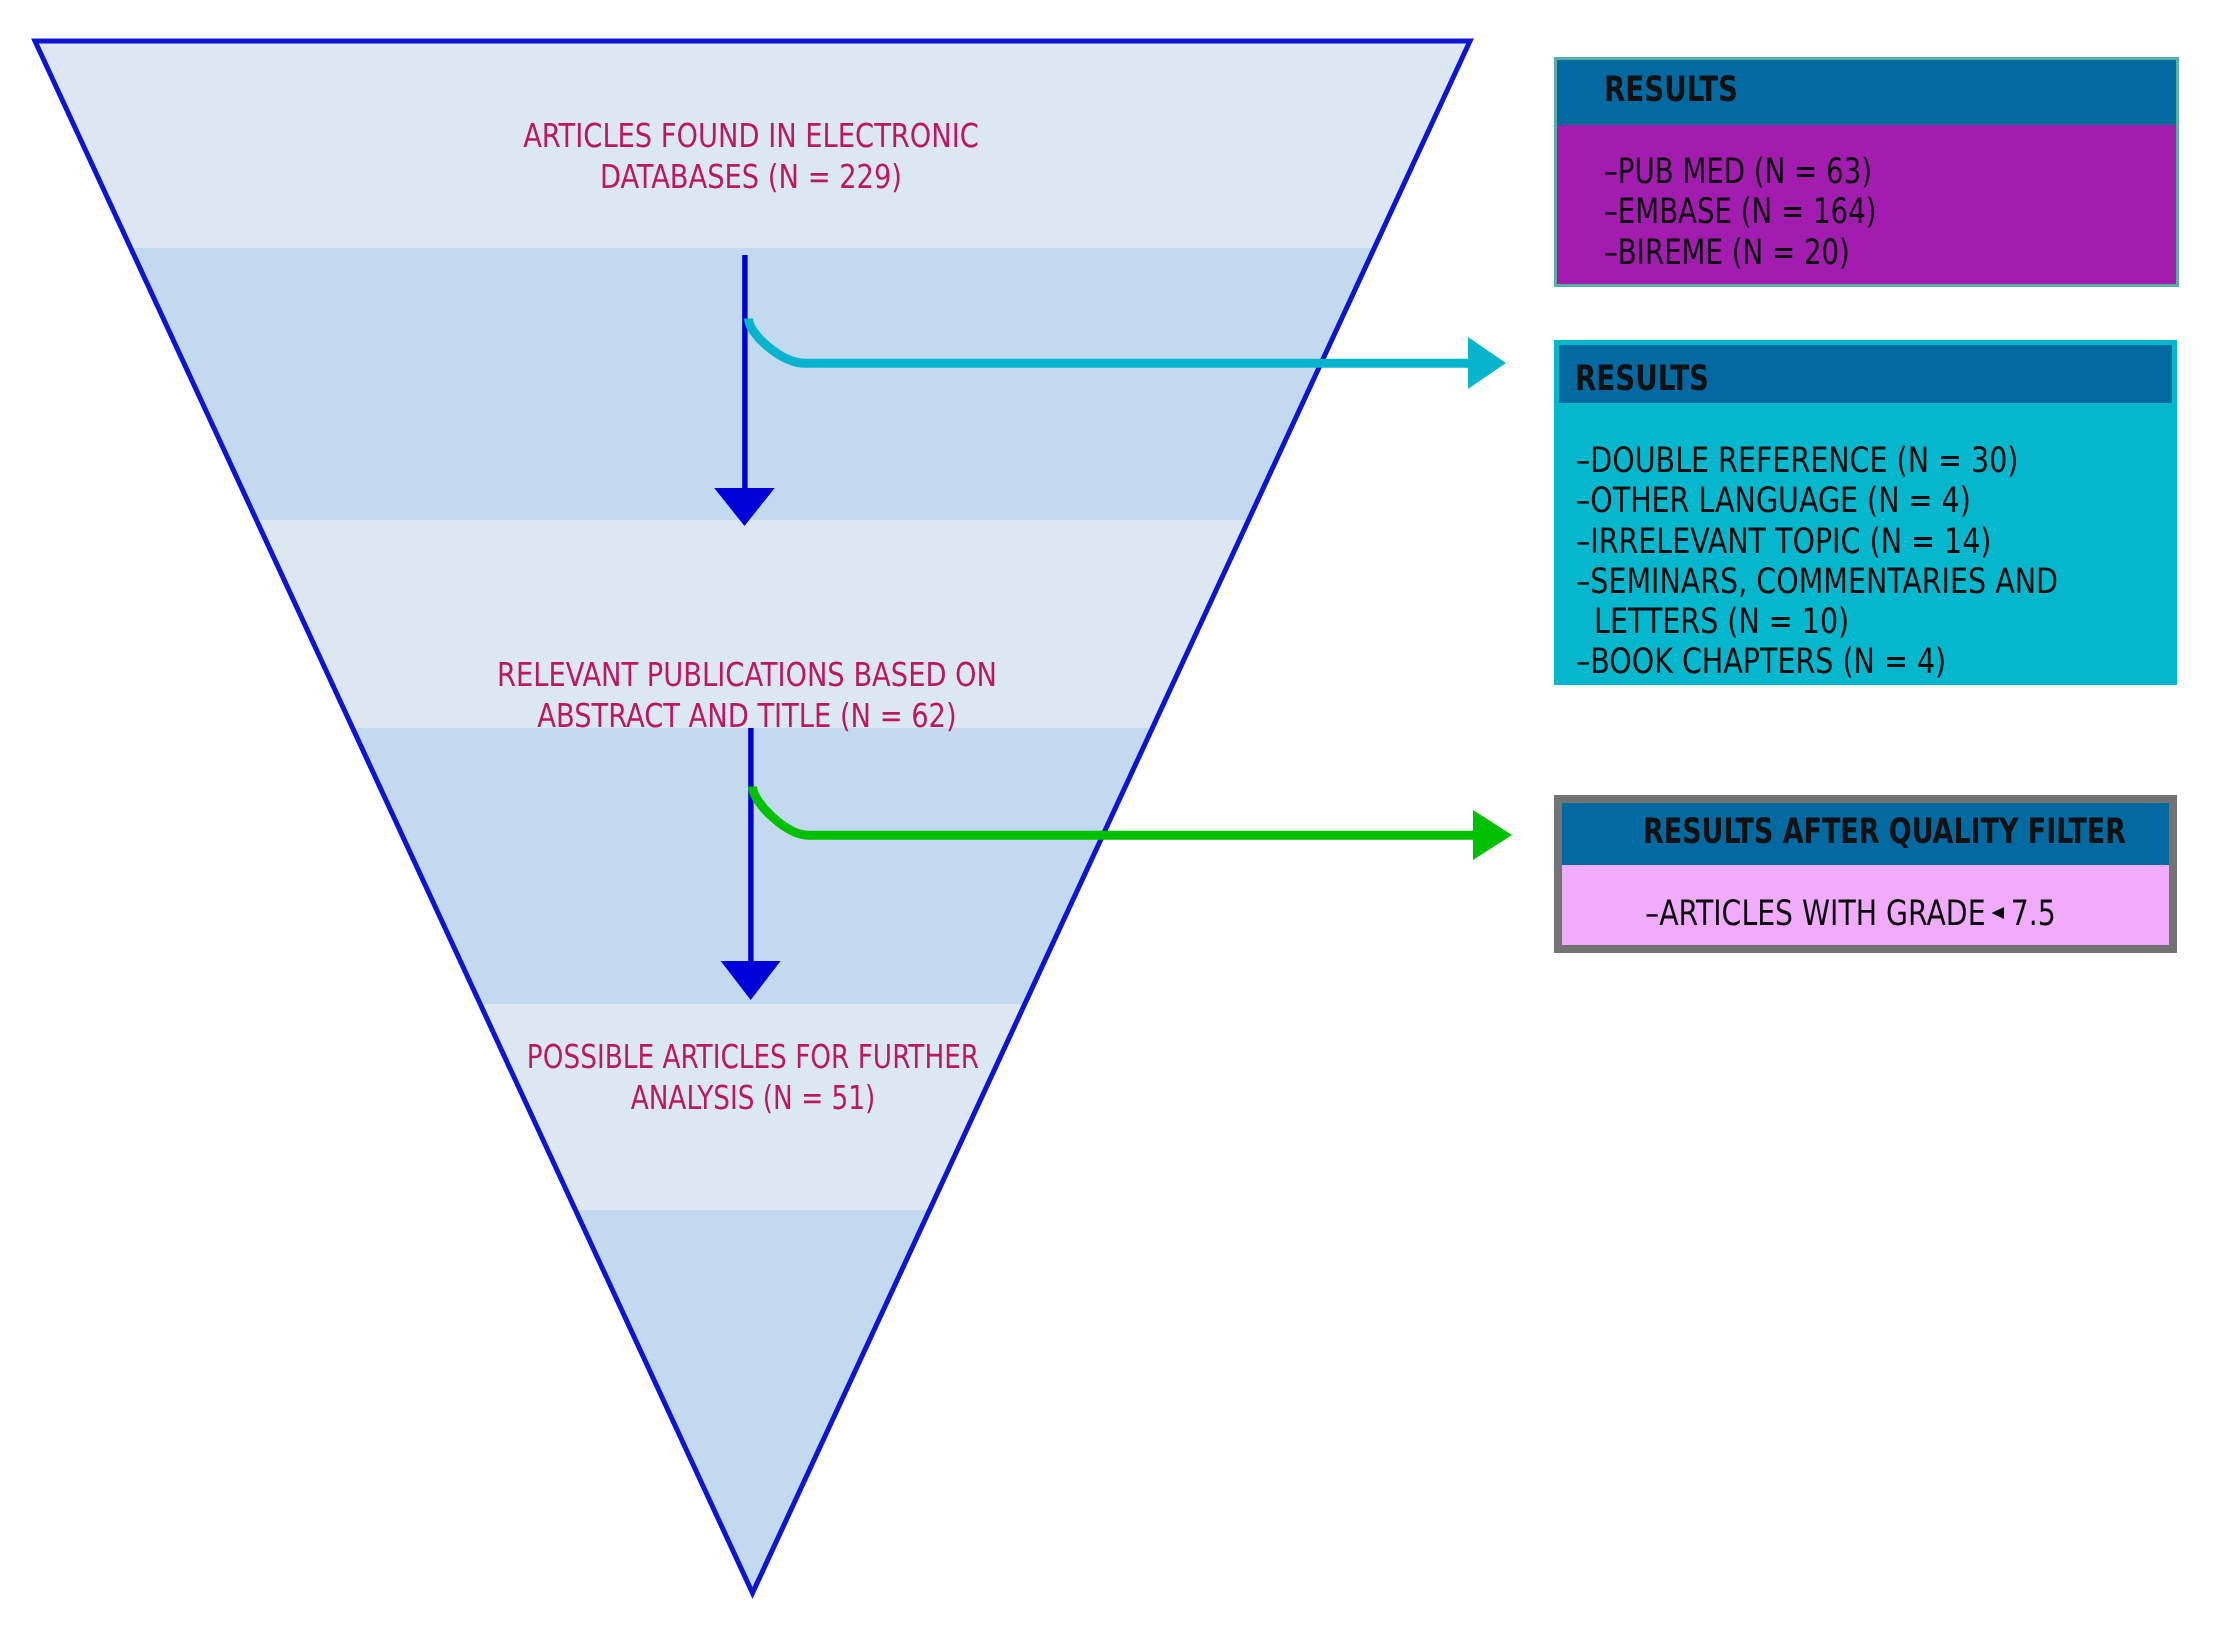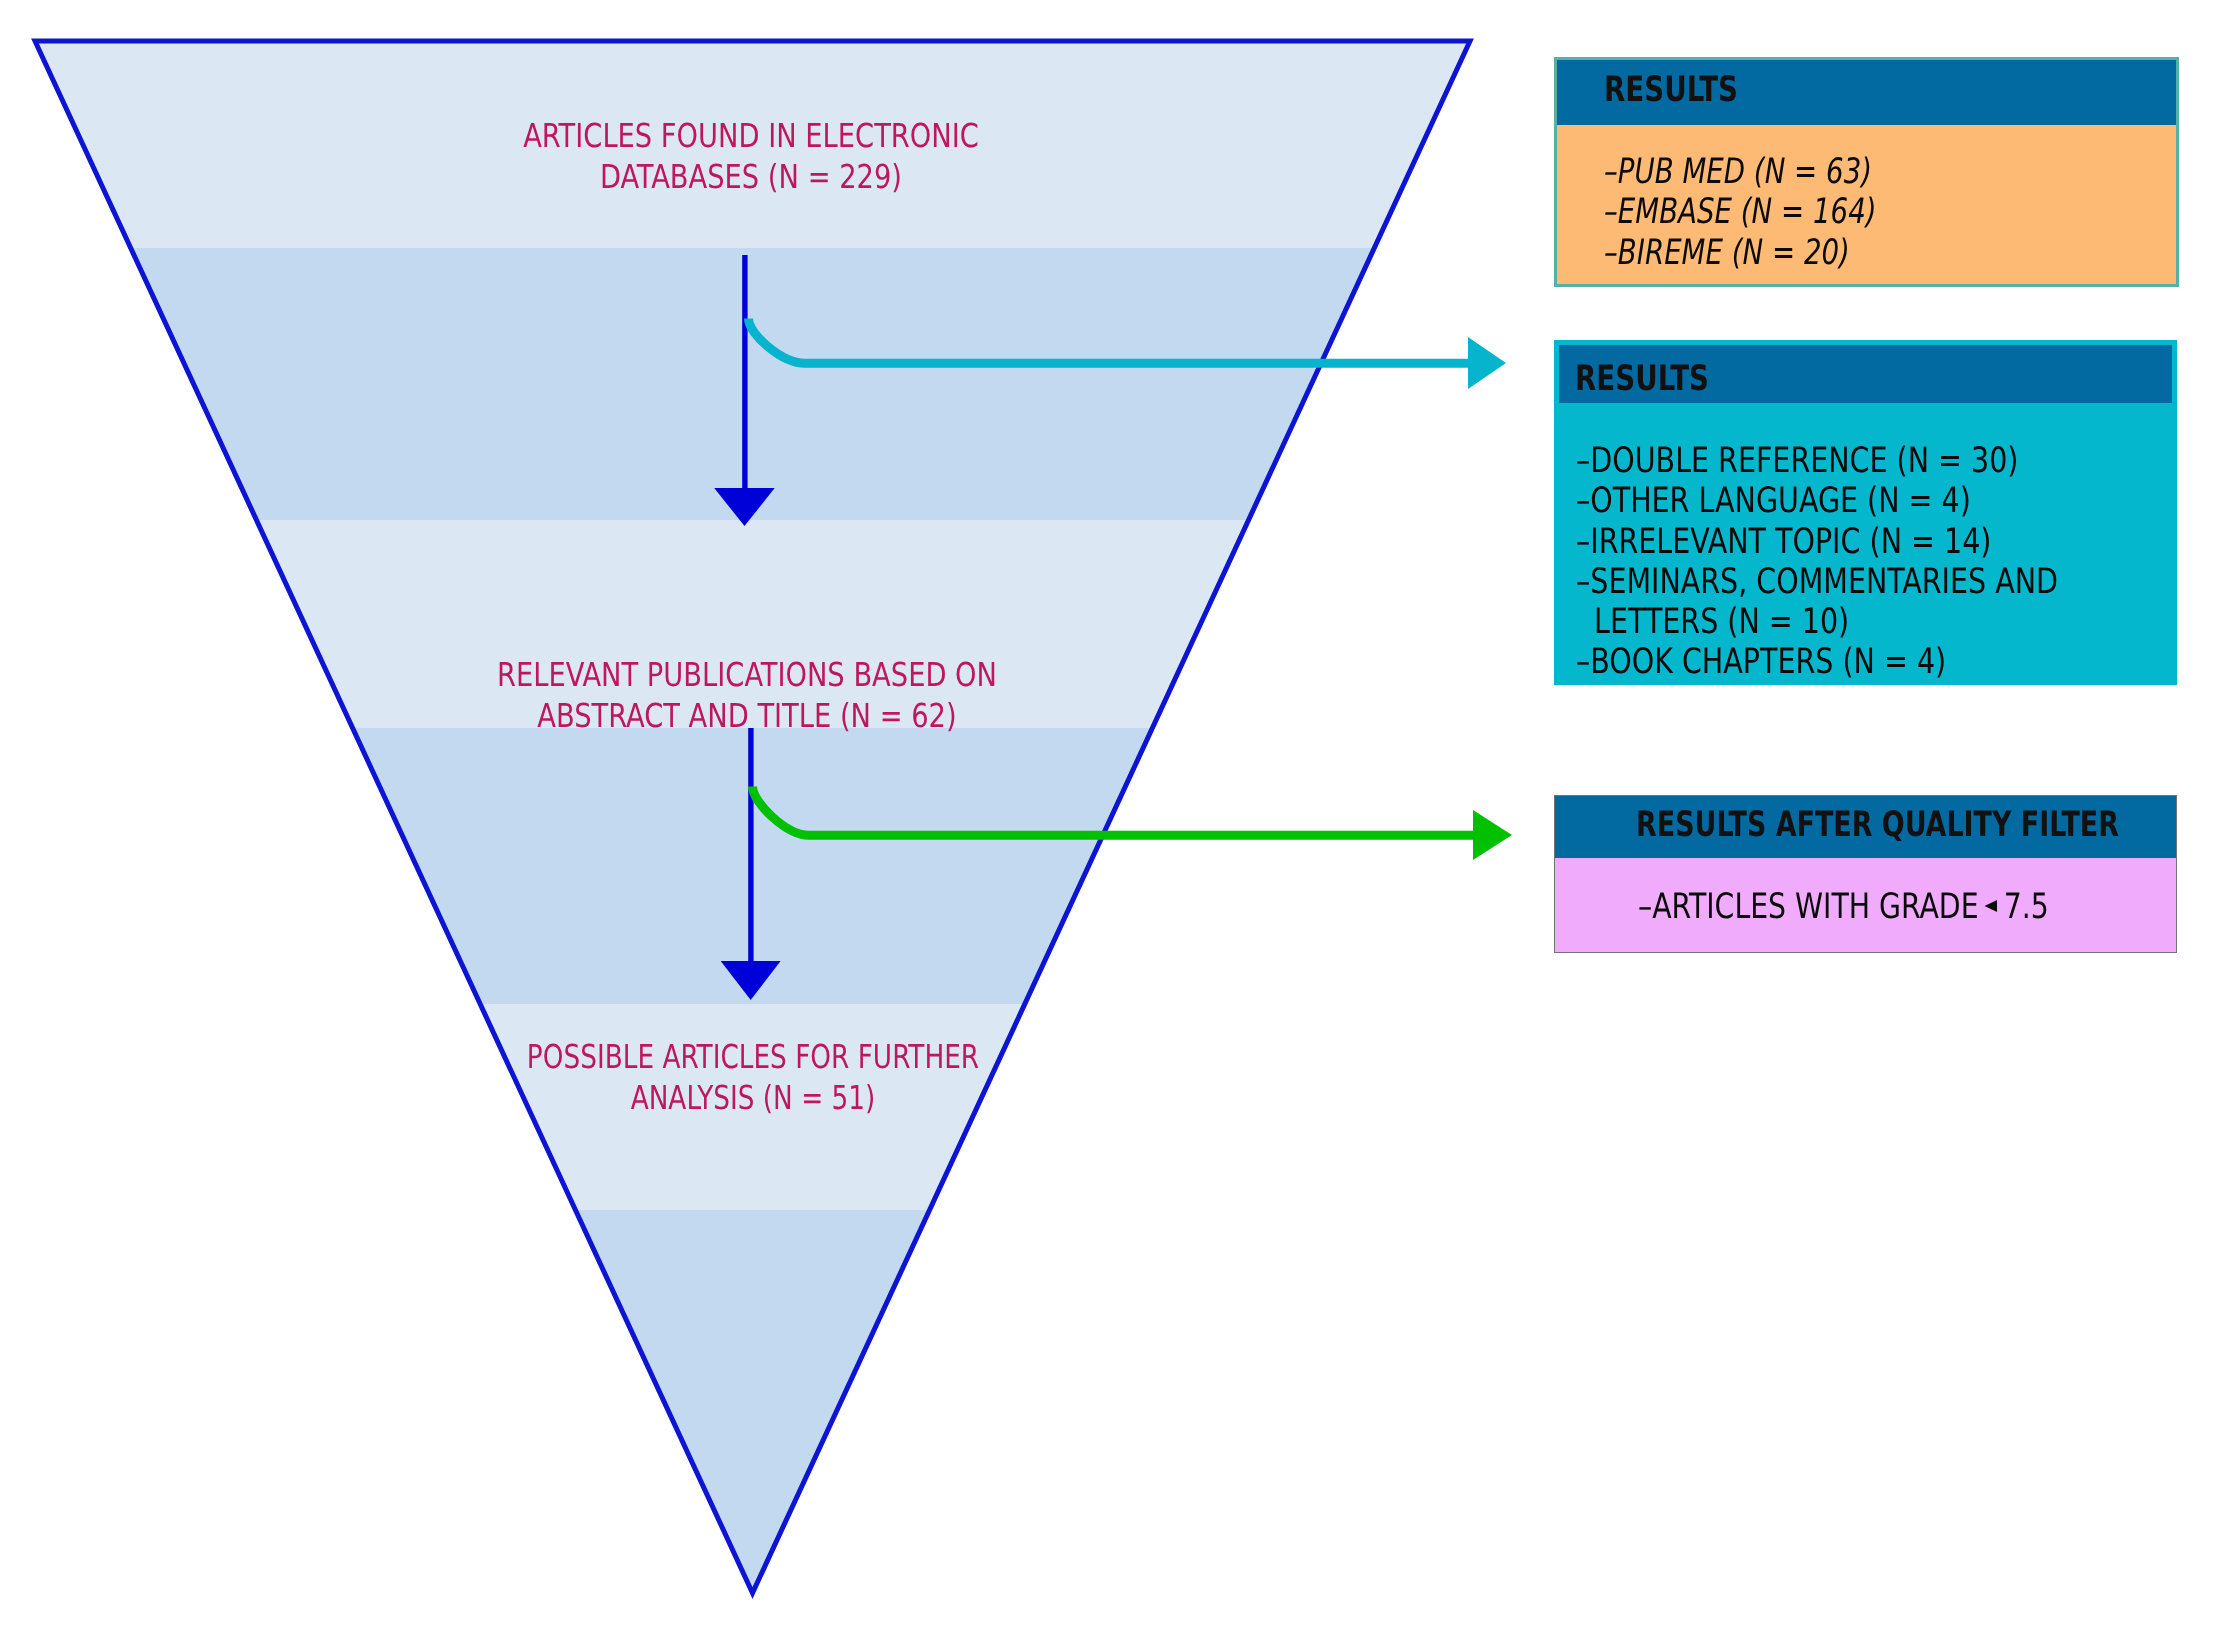--- a/index.html
+++ b/index.html
@@ -88,42 +88,42 @@
 
   <div class="funnel-text" style="left:453px;top:1036px;width:600px;">
     <span class="ln" style="transform:scaleX(0.887)">POSSIBLE ARTICLES FOR FURTHER</span>
     <span class="ln" style="transform:scaleX(0.887)">ANALYSIS (N = 51)</span>
   </div>
 
   <div class="rbox" style="left:1554px;top:57px;width:625px;height:230px;border:3px solid #57afa6;">
     <div class="hdr" style="height:65px;padding:13px 0 0 47px;">
       <span class="ttl" style="transform:scaleX(0.879)">RESULTS</span>
     </div>
-    <div class="body" style="top:65px;bottom:0;background:#fdba74;padding:27px 0 0 47px;font-style:italic;">
+    <div class="body" style="top:65px;bottom:0;background:#a21caf;padding:27px 0 0 47px;">
       <span class="li" style="transform:scaleX(0.878)">–PUB MED (N = 63)</span>
       <span class="li" style="transform:scaleX(0.878)">–EMBASE (N = 164)</span>
       <span class="li" style="transform:scaleX(0.878)">–BIREME (N = 20)</span>
     </div>
   </div>
 
   <div class="rbox" style="left:1554px;top:340px;width:623px;height:345px;border:5px solid #04b7cc;">
     <div class="hdr" style="height:58px;padding:17px 0 0 16px;">
       <span class="ttl" style="transform:scaleX(0.879)">RESULTS</span>
     </div>
     <div class="body" style="top:58px;bottom:0;background:#04b7cc;padding:38px 0 0 17px;">
       <span class="li">–DOUBLE REFERENCE (N = 30)</span>
       <span class="li">–OTHER LANGUAGE (N = 4)</span>
       <span class="li">–IRRELEVANT TOPIC (N = 14)</span>
       <span class="li">–SEMINARS, COMMENTARIES AND</span>
       <span class="li">  LETTERS (N = 10)</span>
       <span class="li">–BOOK CHAPTERS (N = 4)</span>
     </div>
   </div>
 
-  <div class="rbox" style="left:1554px;top:795px;width:623px;height:158px;border:1px solid #737373;">
+  <div class="rbox" style="left:1554px;top:795px;width:623px;height:158px;border:8px solid #737373;">
     <div class="hdr" style="height:62px;padding:12px 0 0 81px;">
       <span class="ttl" style="transform:scaleX(0.855)">RESULTS AFTER QUALITY FILTER</span>
     </div>
     <div class="body" style="top:62px;bottom:0;background:#f0abfc;padding:29px 0 0 83px;">
       <span class="li" style="transform:scaleX(0.9)"><span>–ARTICLES WITH GRADE</span><span style="display:inline-block;width:14px;height:12px;margin:0 7px 0 7px;vertical-align:6px;"><svg width="14" height="12" viewBox="0 0 14 12" style="display:block">
               <polygon points="14,0 14,12 0,6" fill="#0b0b0b"></polygon>
             </svg></span><span>7.5</span></span>
     </div>
   </div>
 

